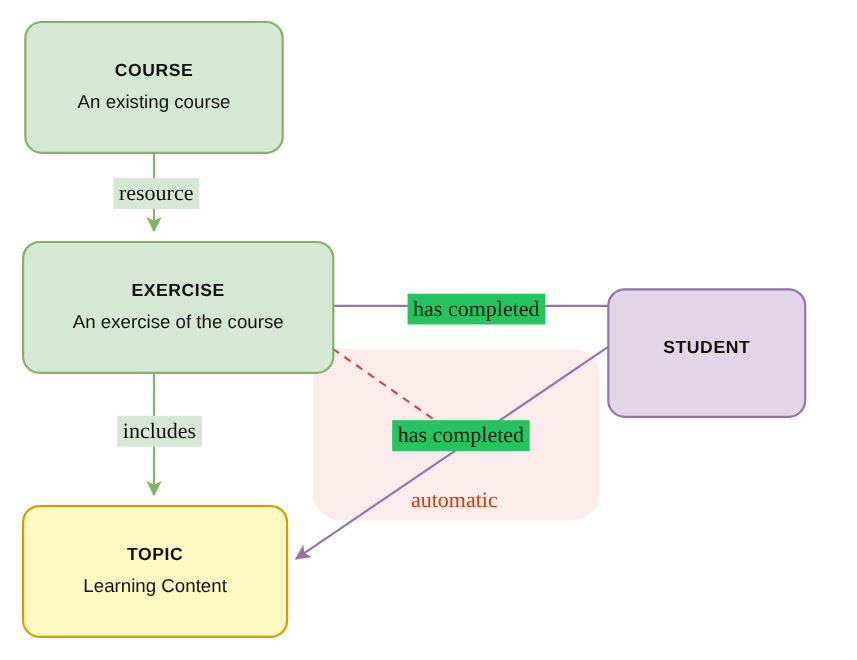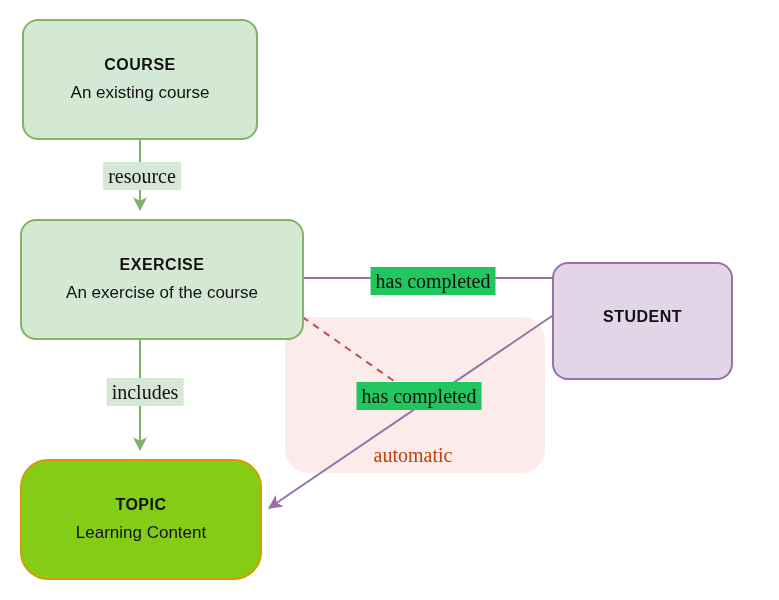--- a/index.html
+++ b/index.html
@@ -45,21 +45,21 @@
   .node-title {
     font-size: 16px;
     font-weight: bold;
     letter-spacing: 0.5px;
     margin-bottom: 9px;
   }
   .node-subtitle {
     font-size: 17px;
   }
   .node-green  { background: #d5e8d4; border-color: #82b366; }
-  .node-orange { background: #84cc16; border-color: #d79b00; border-radius: 28px; }
+  .node-orange { background: #fef9c3; border-color: #d79b00; }
   .node-purple { background: #e1d5e7; border-color: #9673a6; }
 
   #node-course   { left: 22px;  top: 19px;  width: 236px; height: 121px; }
   #node-exercise { left: 20px;  top: 219px; width: 284px; height: 121px; }
   #node-topic    { left: 20px;  top: 459px; width: 242px; height: 121px; }
   #node-student  { left: 552px; top: 221px; width: 181px; height: 118px; margin-top: 41px; }
 
   .edge-label {
     position: absolute;
     transform: translate(-50%, -50%);

